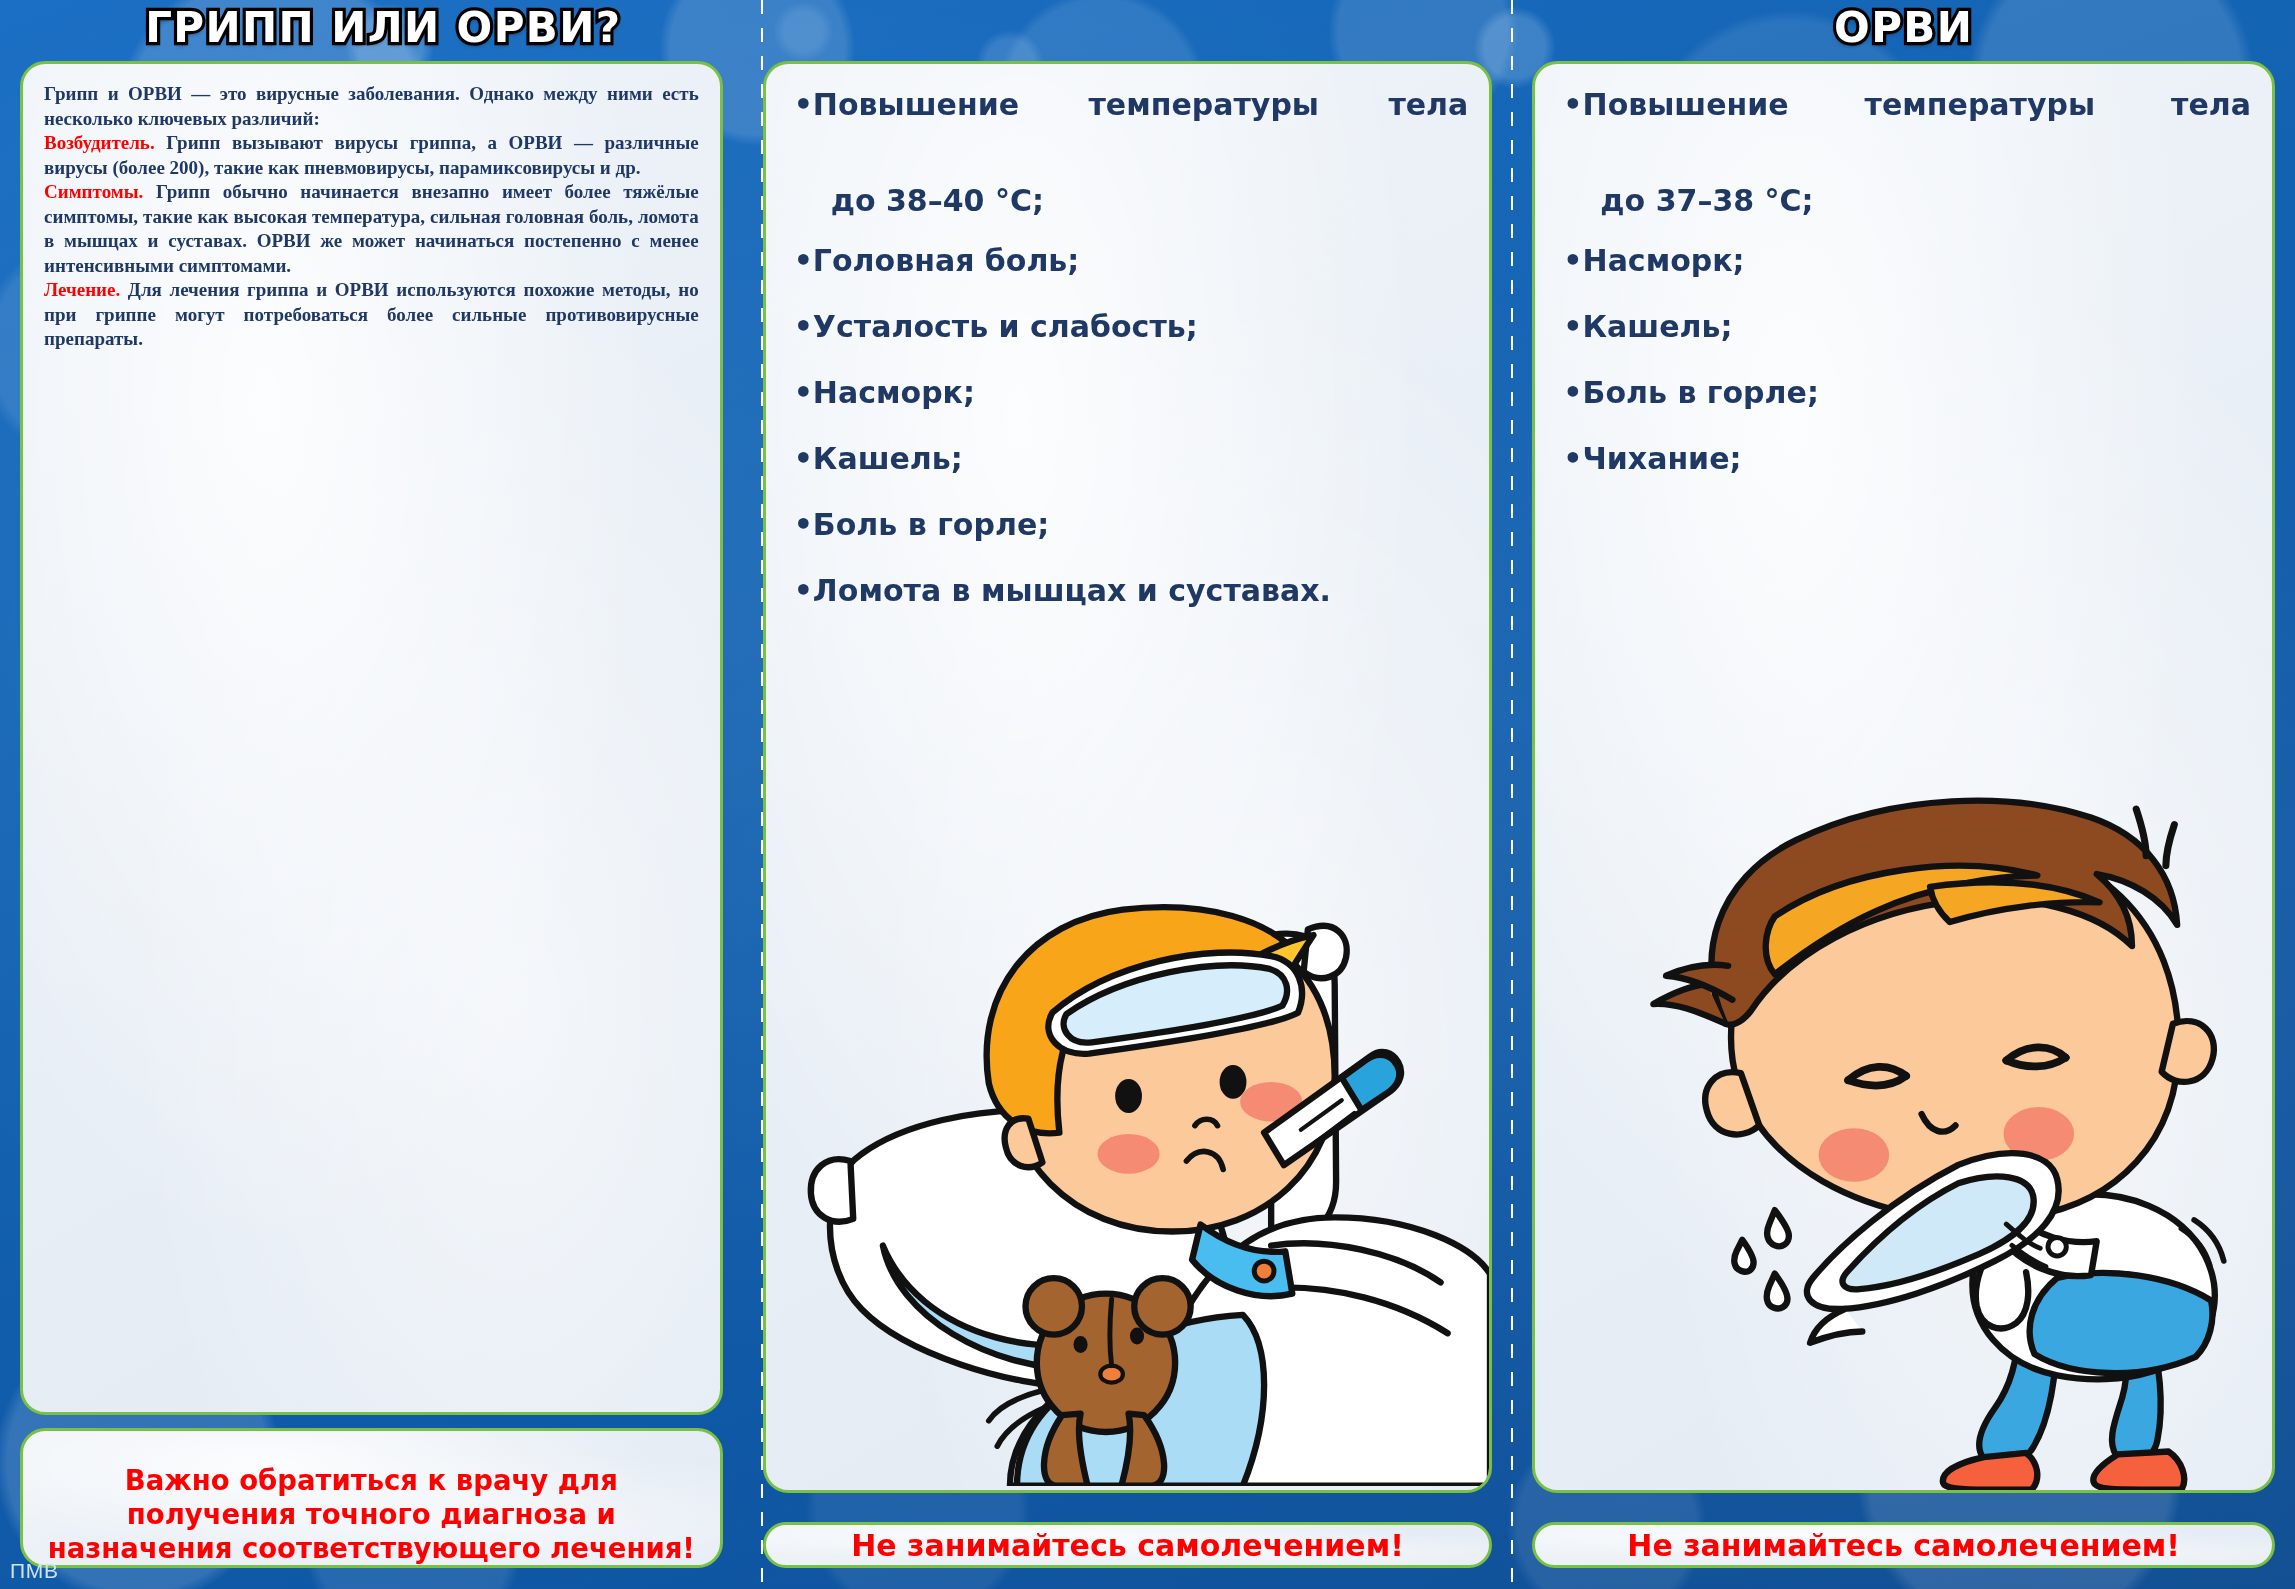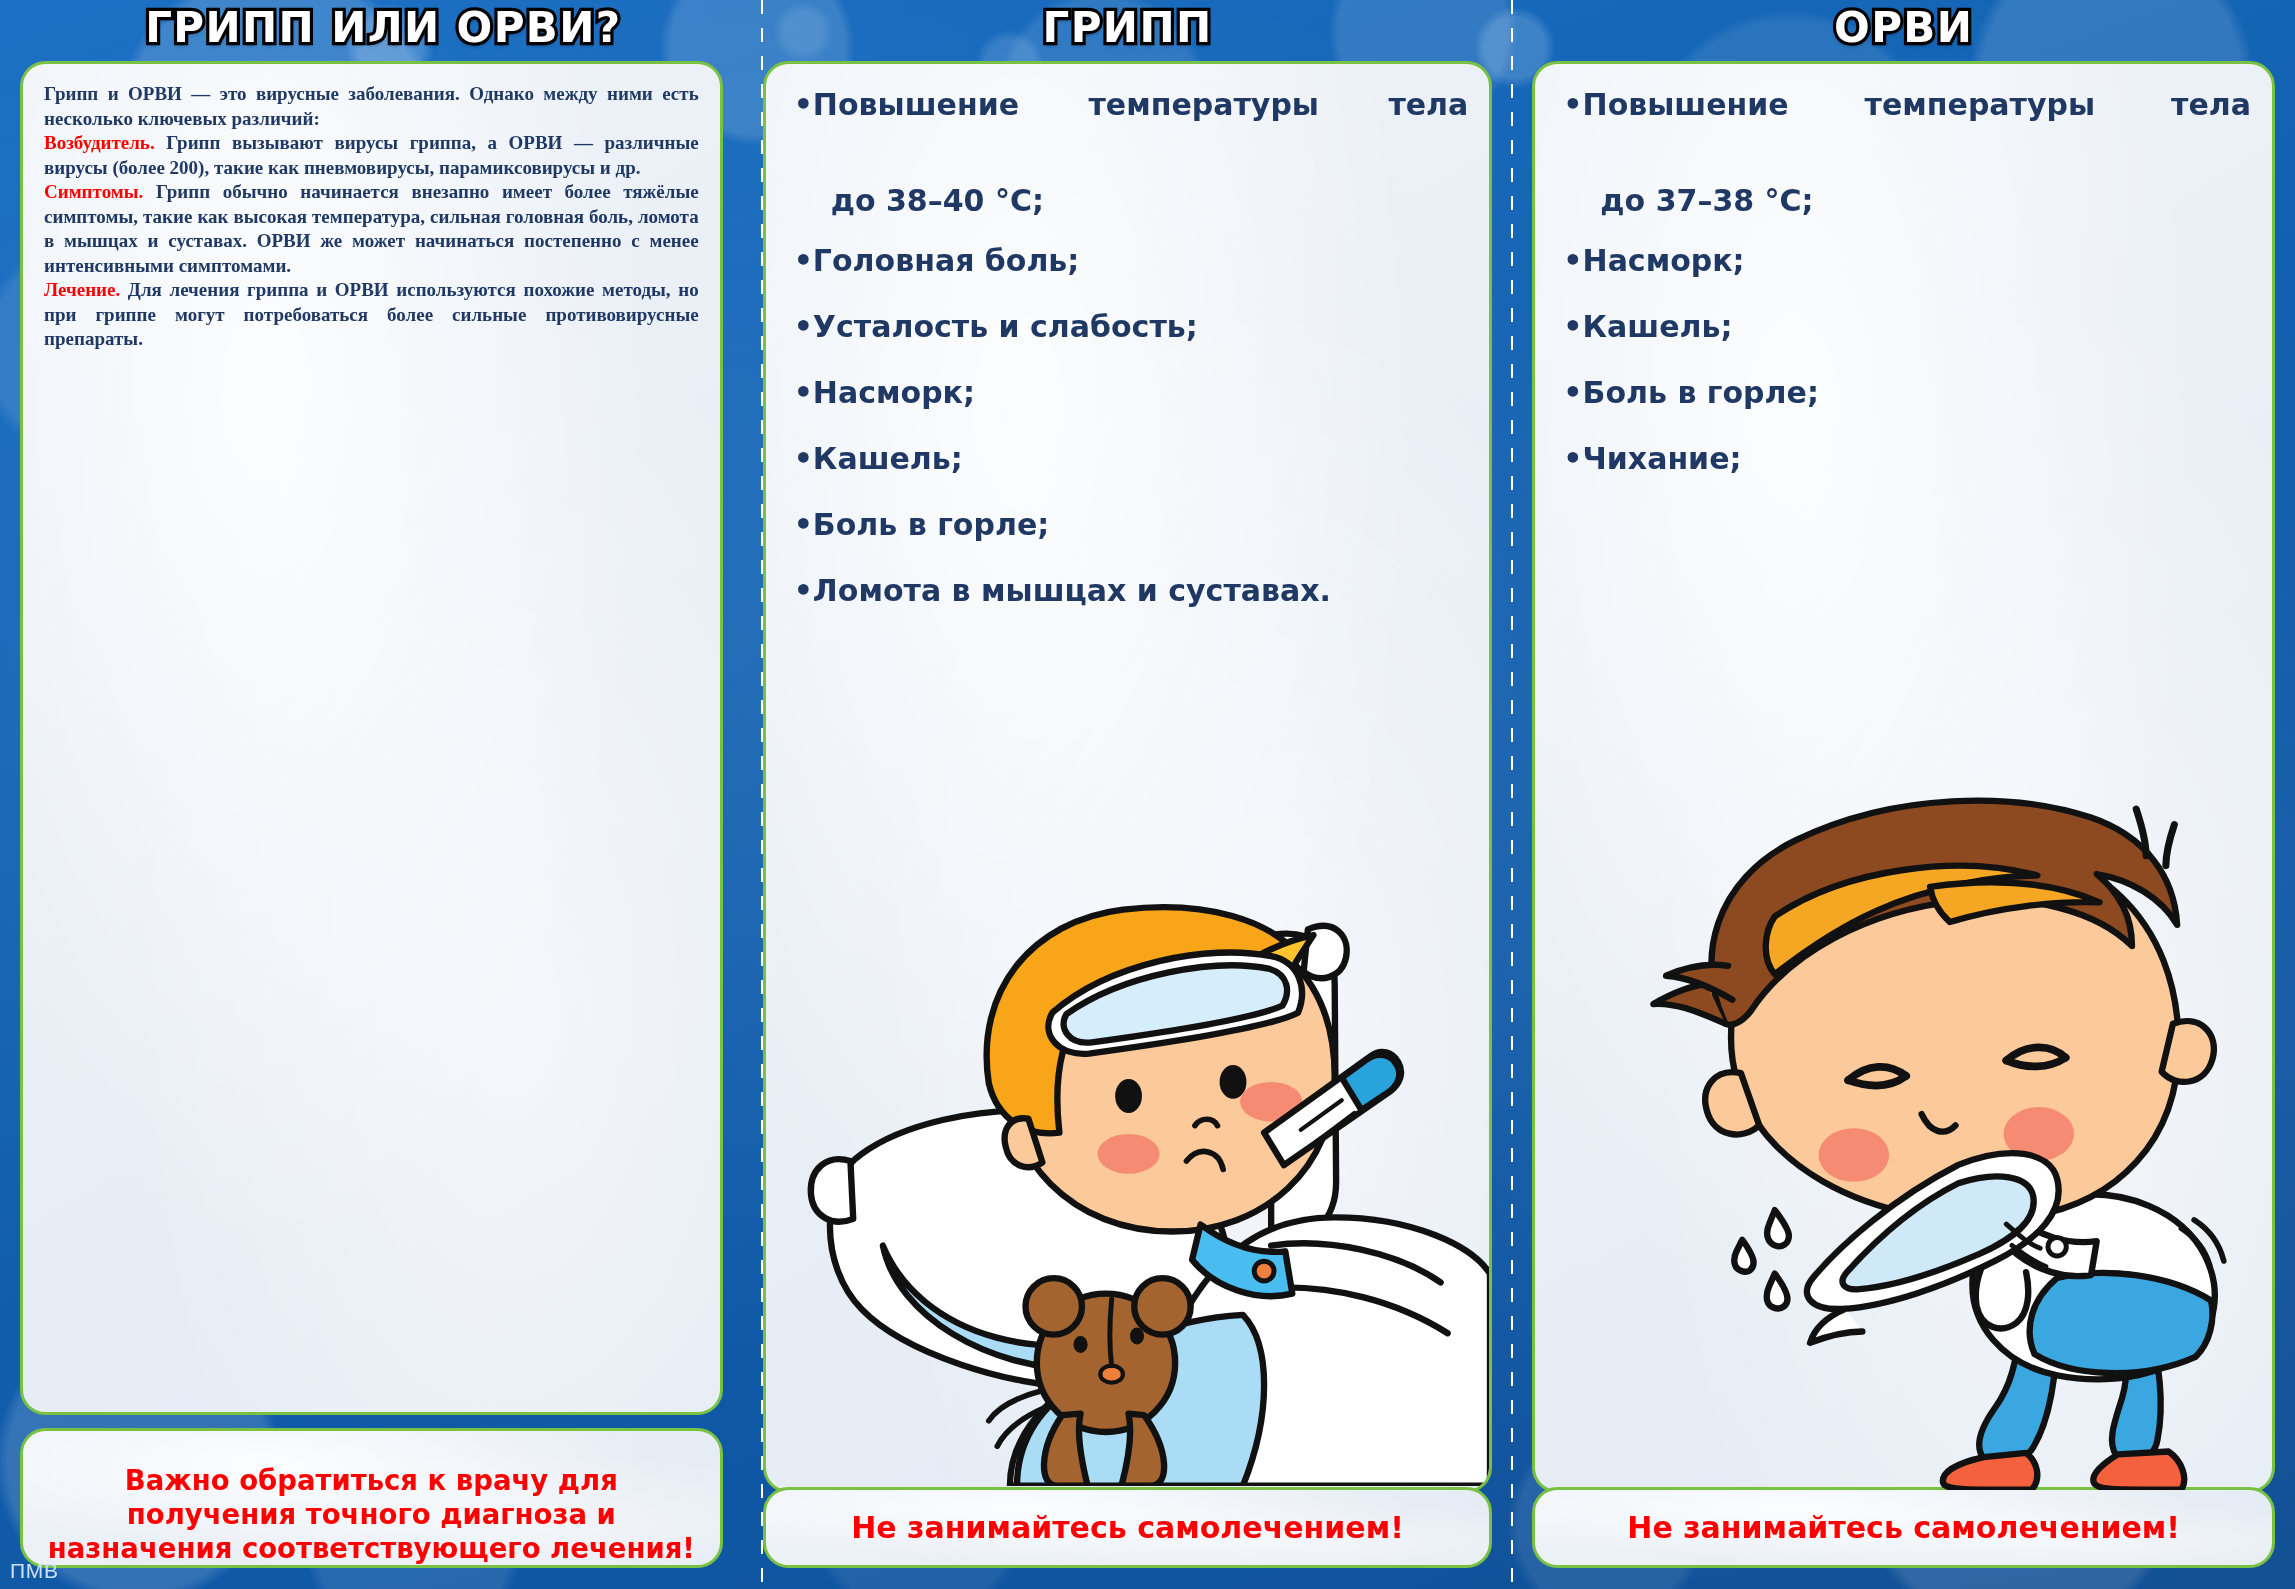--- a/index.html
+++ b/index.html
@@ -68,21 +68,21 @@
       radial-gradient(ellipse at 35% 25%, rgba(255,255,255,.85), transparent 60%),
       radial-gradient(ellipse at 70% 70%, rgba(255,255,255,.55), transparent 55%),
       linear-gradient(150deg,#eef3f8 0%,#e9eff6 45%,#e4ebf4 100%);
     border:3.5px solid #79c143;
     border-radius:25.4px;
     overflow:hidden;
   }
   .card-main { top:61px; bottom:174px; }
   .card-note { bottom:21px; height:140px; display:flex; align-items:flex-end; justify-content:center; padding:0 15.5px; }
   .card-full { top:61px; bottom:96px; }
-  .card-strip{ bottom:21px; height:81px; display:flex; align-items:center; justify-content:center; }
+  .card-strip{ bottom:21px; height:46px; display:flex; align-items:center; justify-content:center; }
 
   
   .body-text {
     padding:18.4px 21px 7px 21px;
     font-family:Liberation Serif, serif;
     font-weight:bold;
     font-size:19px;
     line-height:1.29;
     color:#1f3864;
     text-align:justify;
@@ -155,23 +155,20 @@
         <span class="kw">Лечение.</span><span> Для лечения гриппа и ОРВИ используются похожие методы, но при гриппе могут потребоваться более сильные противовирусные препараты.</span>
       </div>
     </div>
 
     <div class="card card-note">
       <div class="note-text">Важно обратиться к врачу для получения точного диагноза и назначения соответствующего лечения!</div>
     </div>
   </div>
 
   <div class="panel panel-2">
-    <div class="panel-head">
-      <div class="panel-title">ГРИПП</div>
-    </div>
 
     <div class="card card-full">
       <div class="bullets">
         <div class="bullet two-line">
           <span class="lead">•Повышение температуры тела</span>
           <span class="cont">до 38–40 °C;</span>
         </div>
         <div class="bullet"><span>•Головная боль;</span></div>
         <div class="bullet"><span>•Усталость и слабость;</span></div>
         <div class="bullet"><span>•Насморк;</span></div>

